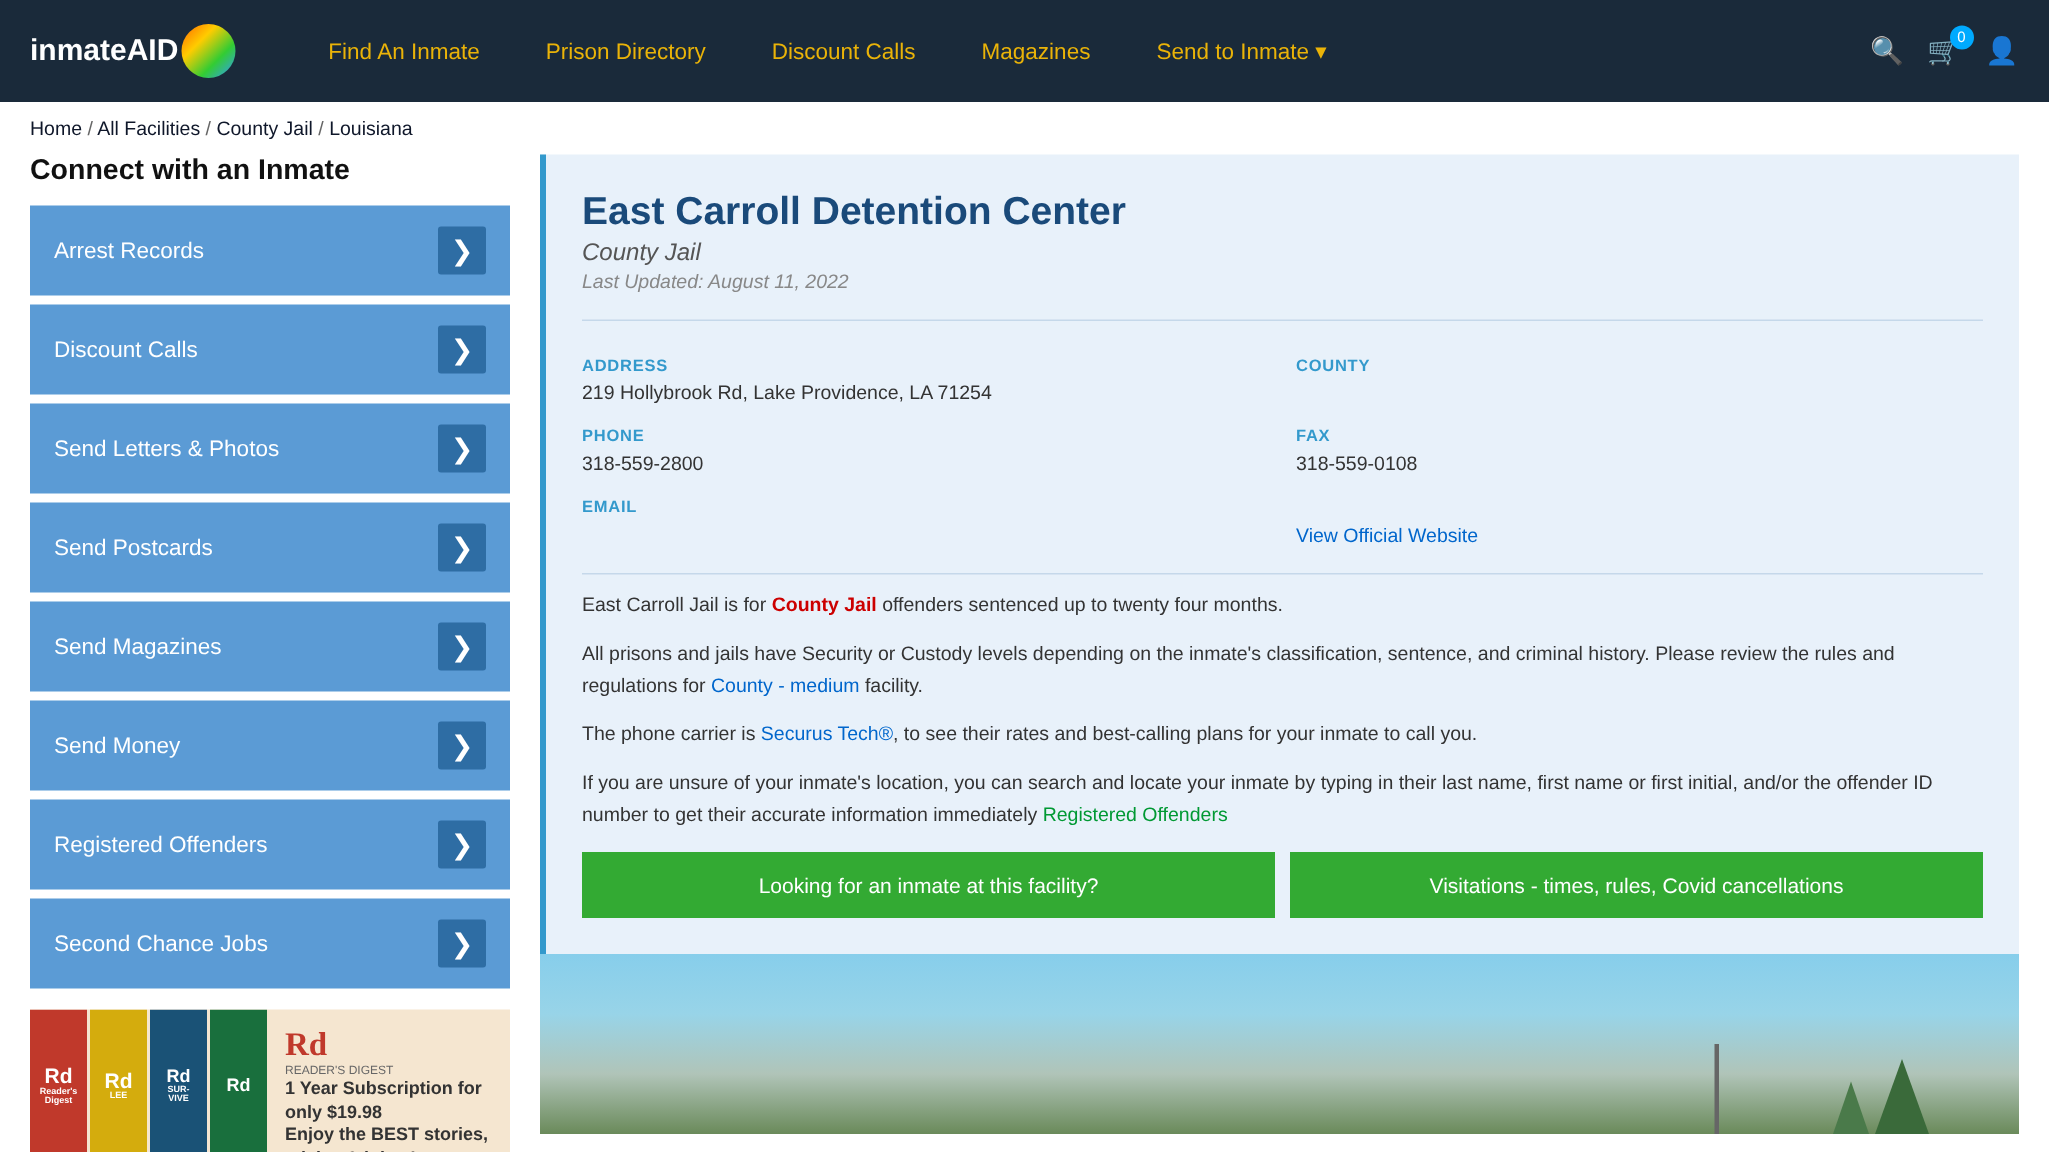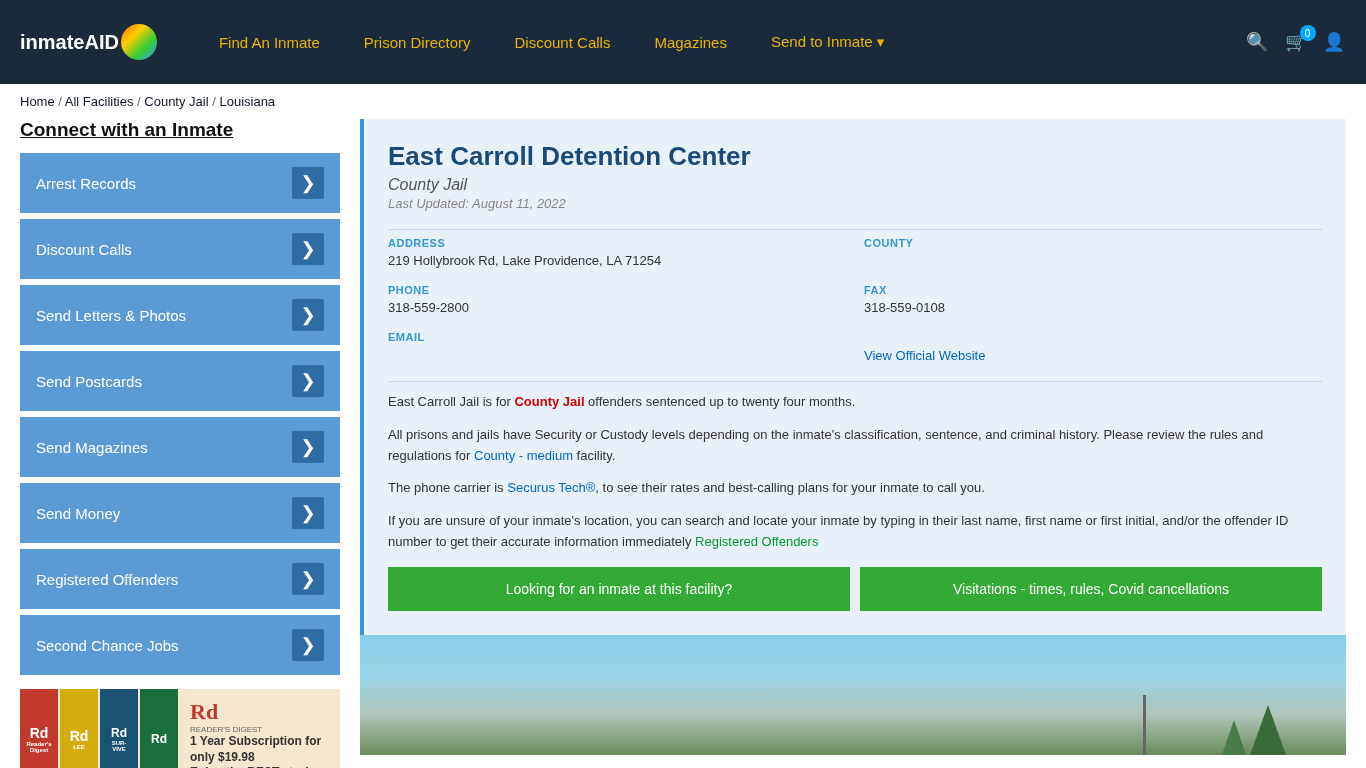--- a/index.html
+++ b/index.html
@@ -4,21 +4,21 @@
   <style>
     * { margin: 0; padding: 0; box-sizing: border-box; }
     body { font-family: Arial, sans-serif; font-size: 14px; color: #333; background: #fff; }
 
     
     .header {
       background: #1a2a3a;
       display: flex;
       align-items: center;
       padding: 0 20px;
-      height: 84px;
+      height: 68px;
     }
     .logo-area {
       display: flex;
       align-items: center;
       margin-right: 40px;
     }
     .logo-icon {
       width: 36px;
       height: 36px;
       background: linear-gradient(135deg, #ff6600, #ffcc00, #33cc33, #3399ff);
@@ -91,21 +91,20 @@
     }
 
     
     .sidebar {
       width: 320px;
       flex-shrink: 0;
     }
     .sidebar-title {
       font-size: 19px;
       font-weight: bold;
-      text-decoration: underline;
       margin-bottom: 12px;
       color: #111;
     }
     .sidebar-btn {
       display: flex;
       align-items: center;
       justify-content: space-between;
       background: #5b9bd5;
       color: #fff;
       padding: 14px 16px;
@@ -204,21 +203,21 @@
       font-size: 13px;
       font-style: italic;
       color: #888;
       margin-bottom: 18px;
     }
     .info-grid {
       display: grid;
       grid-template-columns: 1fr 1fr;
       gap: 16px 18px;
       border-top: 1px solid #c5d8ea;
-      padding-top: 7px;
+      padding-top: 24px;
       margin-bottom: 18px;
     }
     .info-label {
       font-size: 11px;
       font-weight: bold;
       color: #3399cc;
       letter-spacing: 0.5px;
       margin-bottom: 4px;
       text-transform: uppercase;
     }

